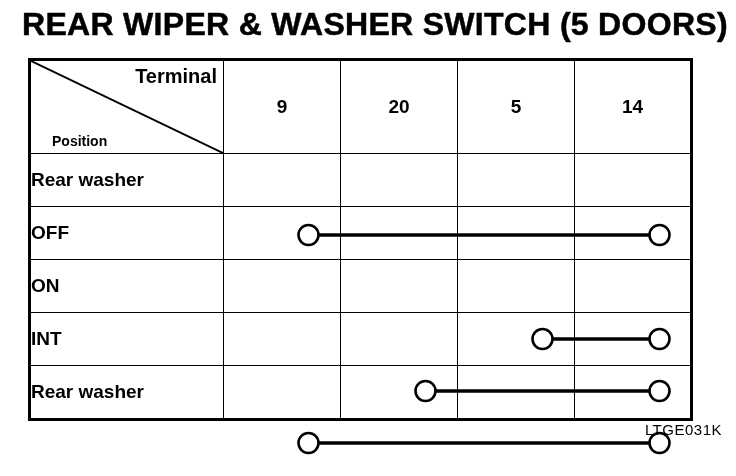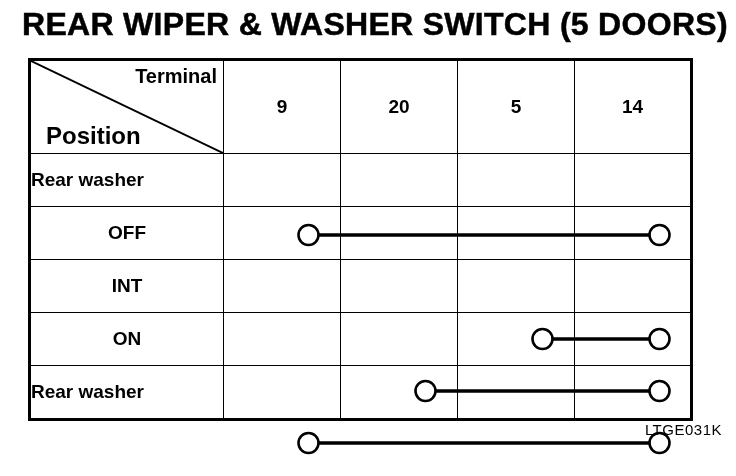--- a/index.html
+++ b/index.html
@@ -73,41 +73,41 @@
   }
   .corner-terminal {
     position: absolute;
     right: 6px;
     top: 4px;
     font-size: 20px;
     line-height: 1.1;
   }
   .corner-position {
     position: absolute;
-    left: 15px;
+    left: 21px;
     bottom: 4px;
-    font-size: 24px;
+    font-size: 14px;
     line-height: 1.1;
   }
 
   td.terminal-head {
     text-align: center;
     font-size: 21px;
     height: 92px;
   }
 
   
   tr.data-row td { height: 52px; }
   td.position-cell {
     font-size: 20px;
     padding-left: 10px;
     margin-left: 24px;
   }
   td.position-cell.center {
-    text-align: center;
+    text-align: left;
     padding-left: 0;
   }
   td.term-cell {
     padding: 0;
   }
 
   
   #contacts-overlay {
     position: absolute;
     left: 28px;
@@ -163,28 +163,28 @@
           <td class="term-cell"></td>
         </tr>
         <tr class="data-row">
           <td class="position-cell center">OFF</td>
           <td class="term-cell"></td>
           <td class="term-cell"></td>
           <td class="term-cell"></td>
           <td class="term-cell"></td>
         </tr>
         <tr class="data-row">
+          <td class="position-cell center">ON</td>
+          <td class="term-cell"></td>
+          <td class="term-cell"></td>
+          <td class="term-cell"></td>
+          <td class="term-cell"></td>
+        </tr>
+        <tr class="data-row">
           <td class="position-cell center">INT</td>
-          <td class="term-cell"></td>
-          <td class="term-cell"></td>
-          <td class="term-cell"></td>
-          <td class="term-cell"></td>
-        </tr>
-        <tr class="data-row">
-          <td class="position-cell center">ON</td>
           <td class="term-cell"></td>
           <td class="term-cell"></td>
           <td class="term-cell"></td>
           <td class="term-cell"></td>
         </tr>
         <tr class="data-row">
           <td class="position-cell">Rear washer</td>
           <td class="term-cell"></td>
           <td class="term-cell"></td>
           <td class="term-cell"></td>

